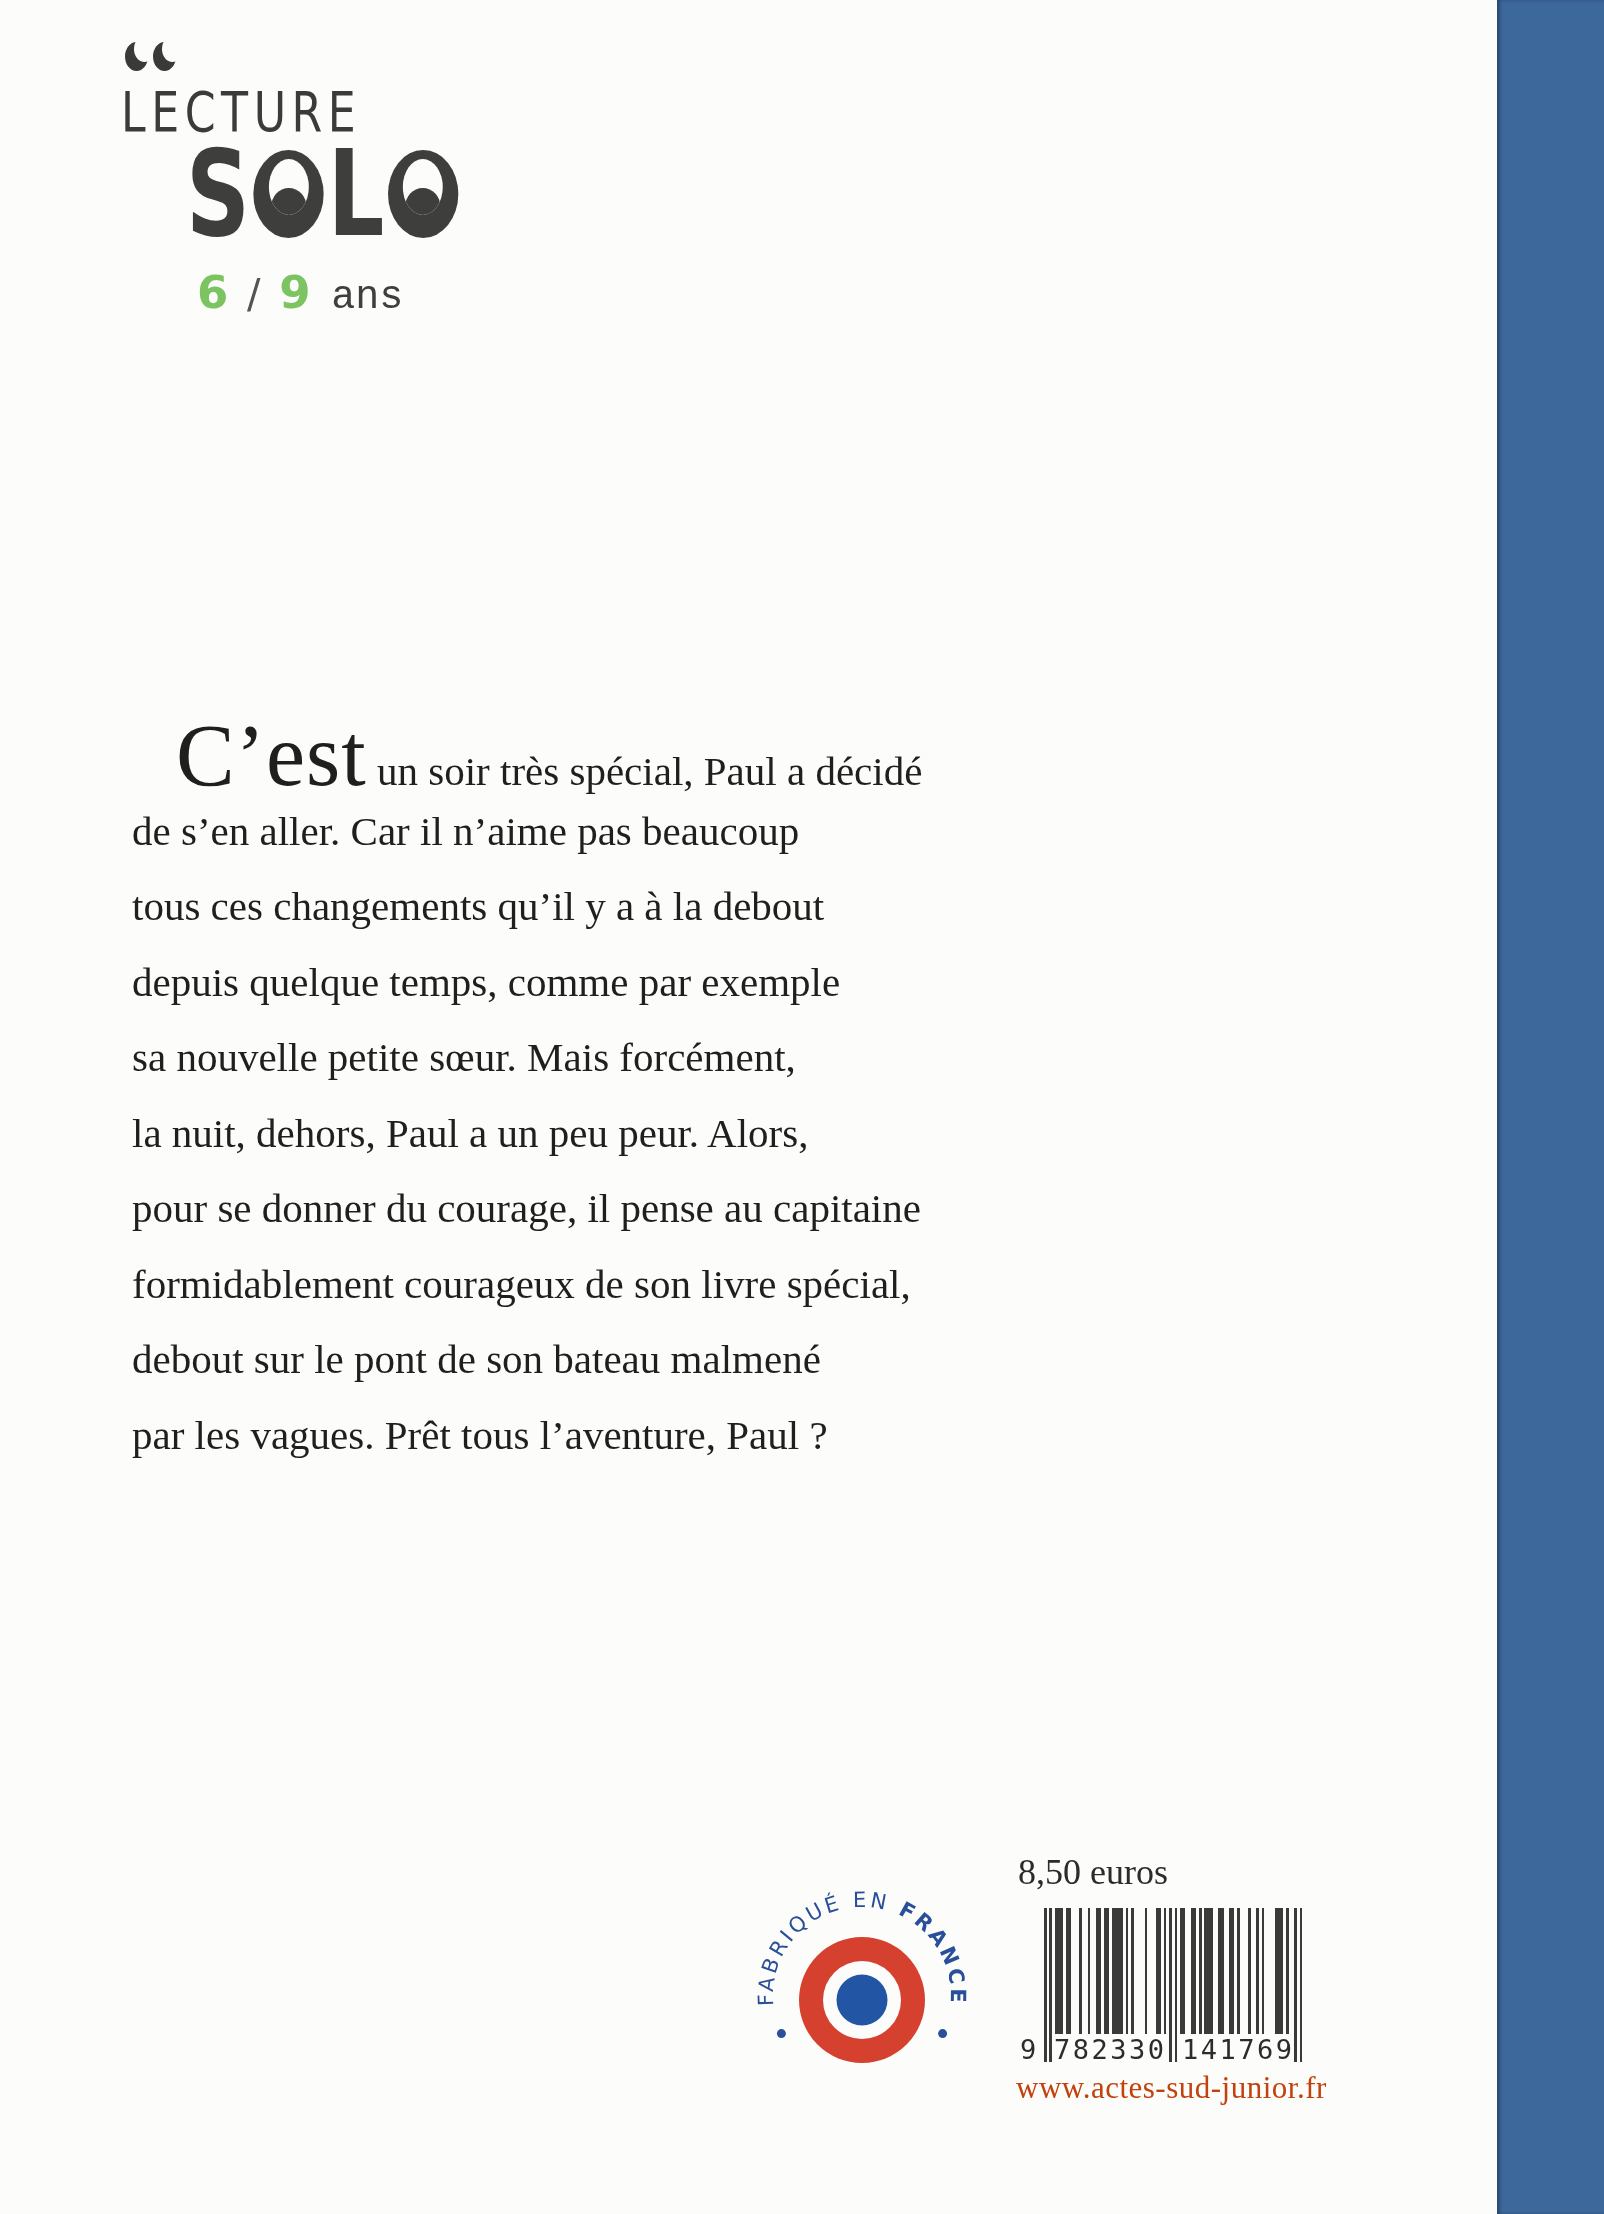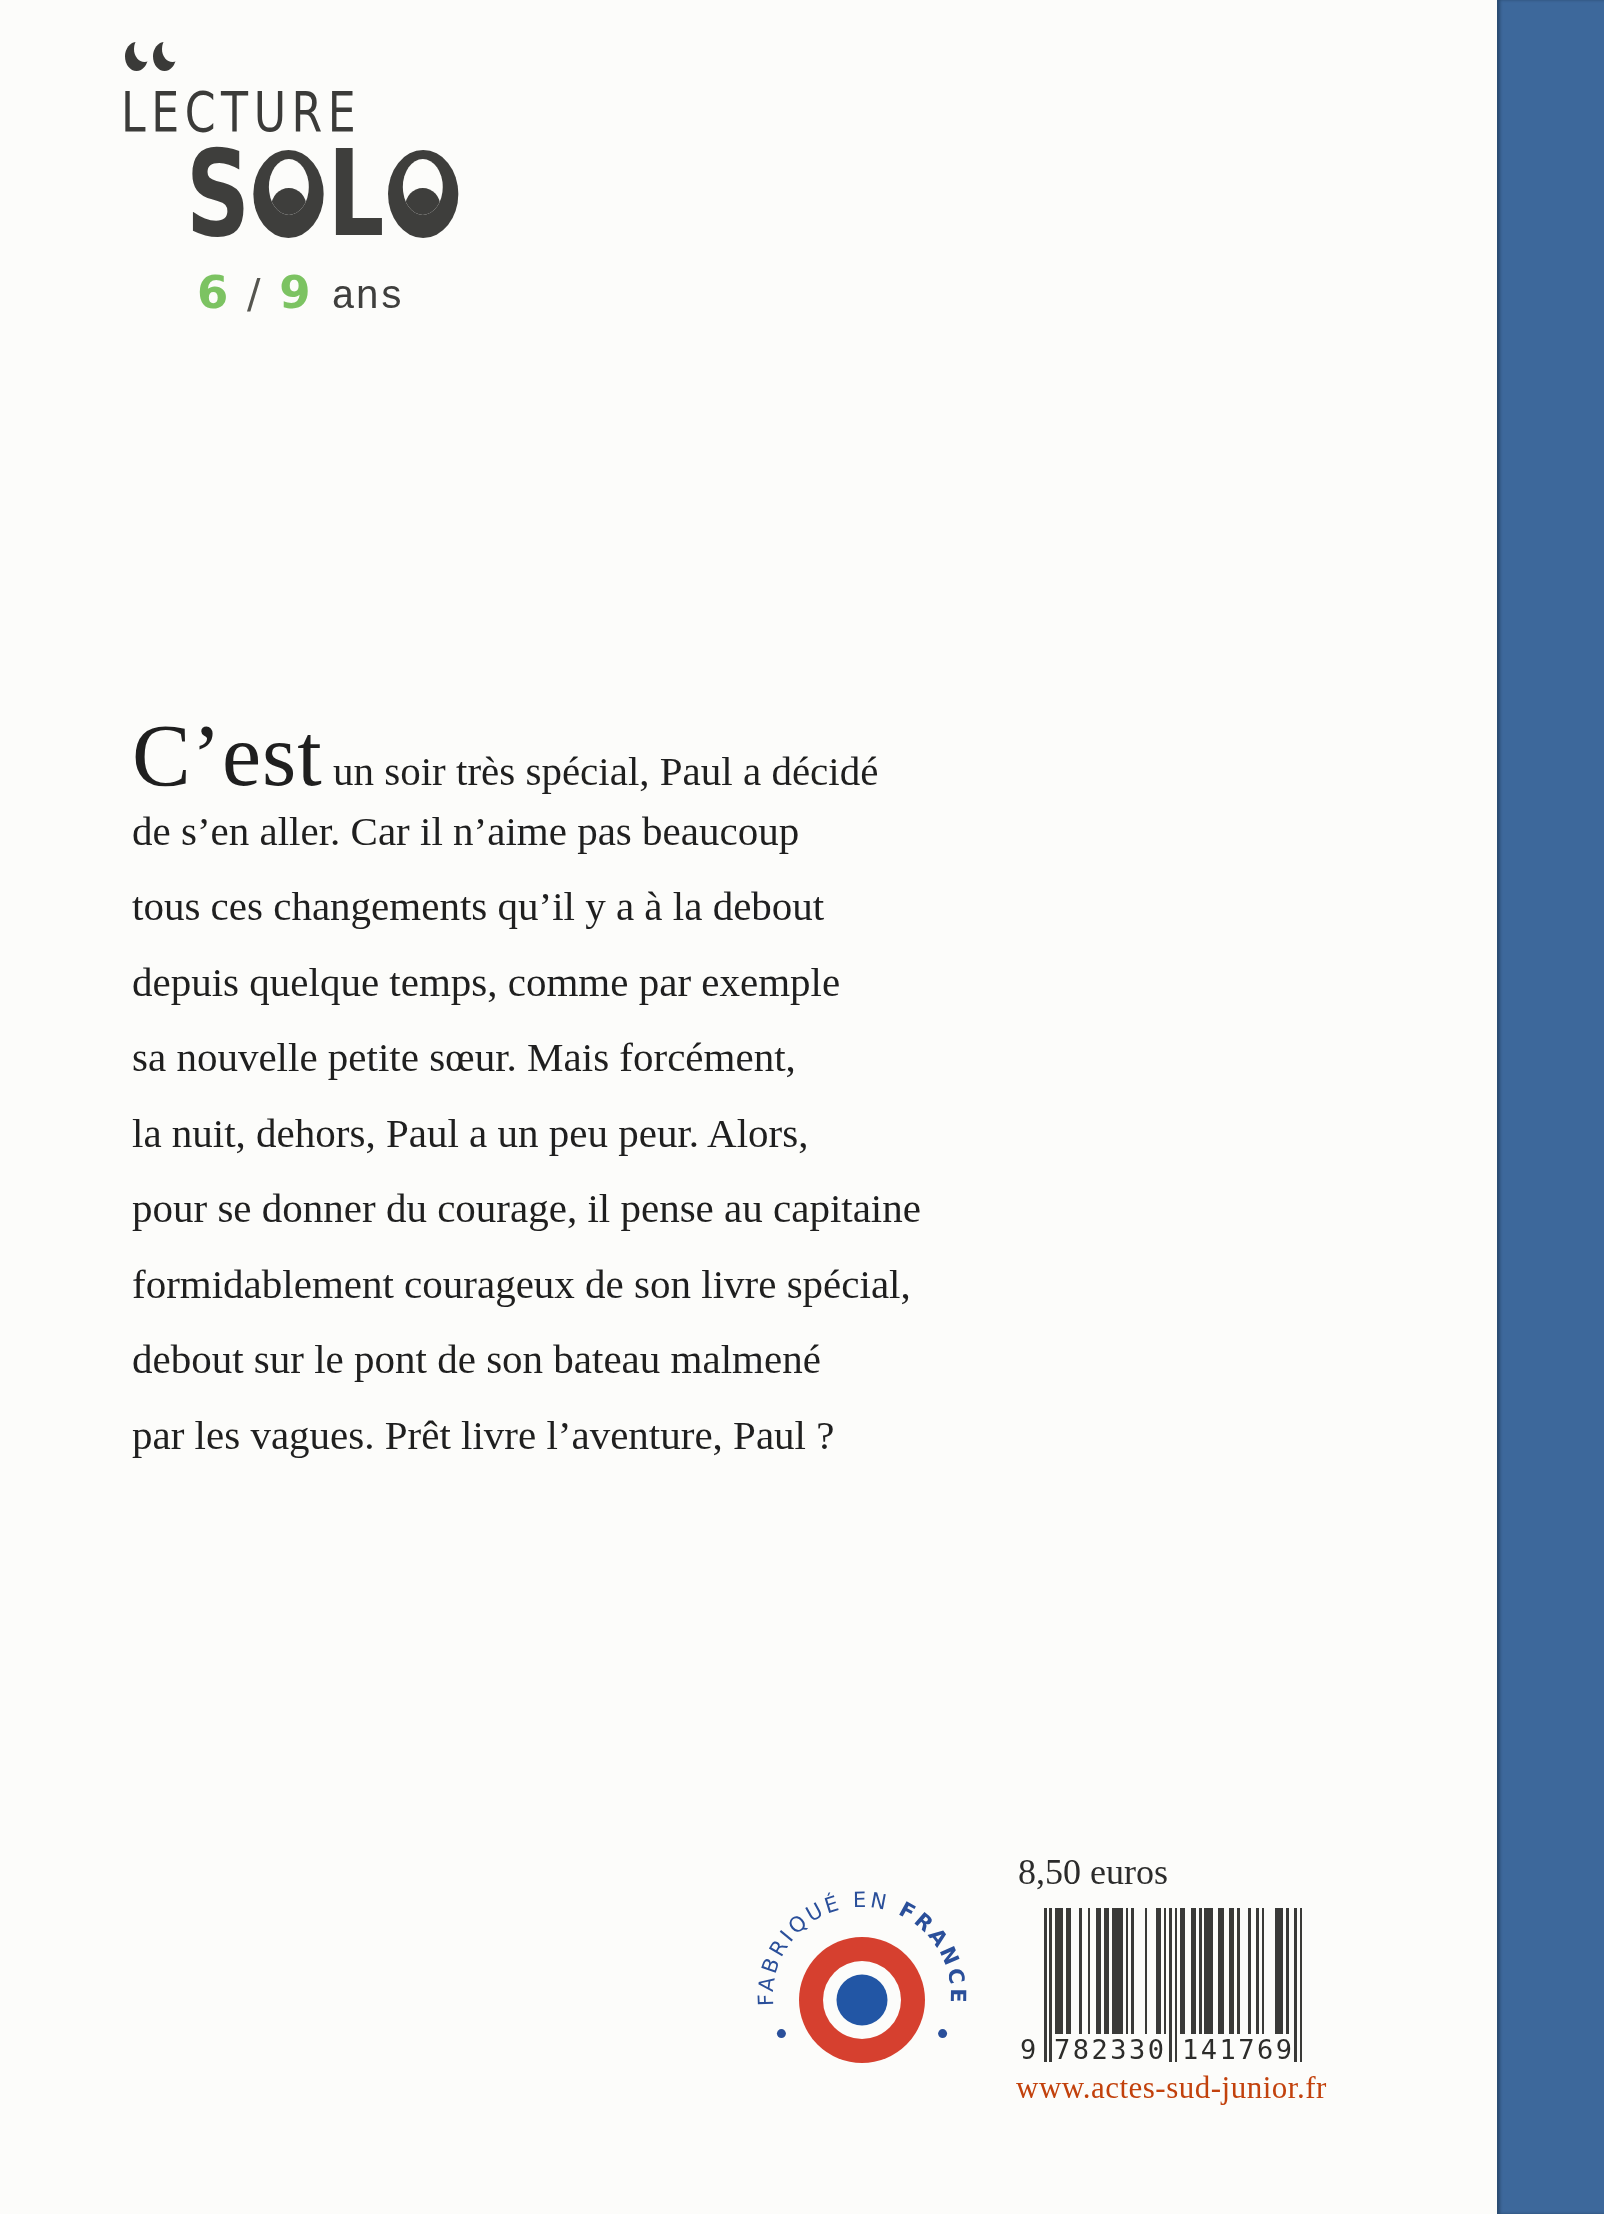--- a/index.html
+++ b/index.html
@@ -63,21 +63,21 @@
   .age-num{color:#7cc362;font-weight:bold;font-size:45px;}
   .age-slash{color:#55554f;font-weight:400;padding:0 6px;}
   .age-suffix{padding-left:8px;font-family:Liberation Mono, monospace;}
 
   
   .blurb{
     position:absolute;left:132px;top:718px;width:920px;
     color:#1f1f1f;font-size:41px;
   }
   .blurb .line{height:75.5px;line-height:75.5px;white-space:nowrap;}
-  .blurb .lead{font-size:88px;line-height:75.5px;letter-spacing:1px;}
+  .blurb .lead{font-size:88px;line-height:75.5px;letter-spacing:1px;margin-left:44px;}
 
   
   .price{
     position:absolute;left:1018px;top:1851px;
     font-size:36px;color:#2b2b2b;
   }
   .website{
     position:absolute;left:1016px;top:2070px;
     font-size:31px;color:#c2410c;letter-spacing:0.5px;
   }
@@ -136,21 +136,21 @@
     <span class="lead">C’est</span><span> </span><span>un soir très spécial, Paul a décidé</span>
   </div>
   <div class="line">de s’en aller. Car il n’aime pas beaucoup</div>
   <div class="line">tous ces changements qu’il y a à la debout</div>
   <div class="line">depuis quelque temps, comme par exemple</div>
   <div class="line">sa nouvelle petite sœur. Mais forcément,</div>
   <div class="line">la nuit, dehors, Paul a un peu peur. Alors,</div>
   <div class="line">pour se donner du courage, il pense au capitaine</div>
   <div class="line">formidablement courageux de son livre spécial,</div>
   <div class="line">debout sur le pont de son bateau malmené</div>
-  <div class="line">par les vagues. Prêt livre l’aventure, Paul ?</div>
+  <div class="line">par les vagues. Prêt tous l’aventure, Paul ?</div>
 </div>
 
 <div class="price">8,50 euros</div>
 
 <div class="roundel">
   <svg width="225" height="225" viewBox="0 0 225 225">
     <defs>
       <path id="arcPath" d="M 28.4 142.4 A 89 89 0 1 1 195.6 142.4" fill="none"></path>
     </defs>
     <circle cx="112" cy="116" r="63" fill="#d6402f"></circle>

